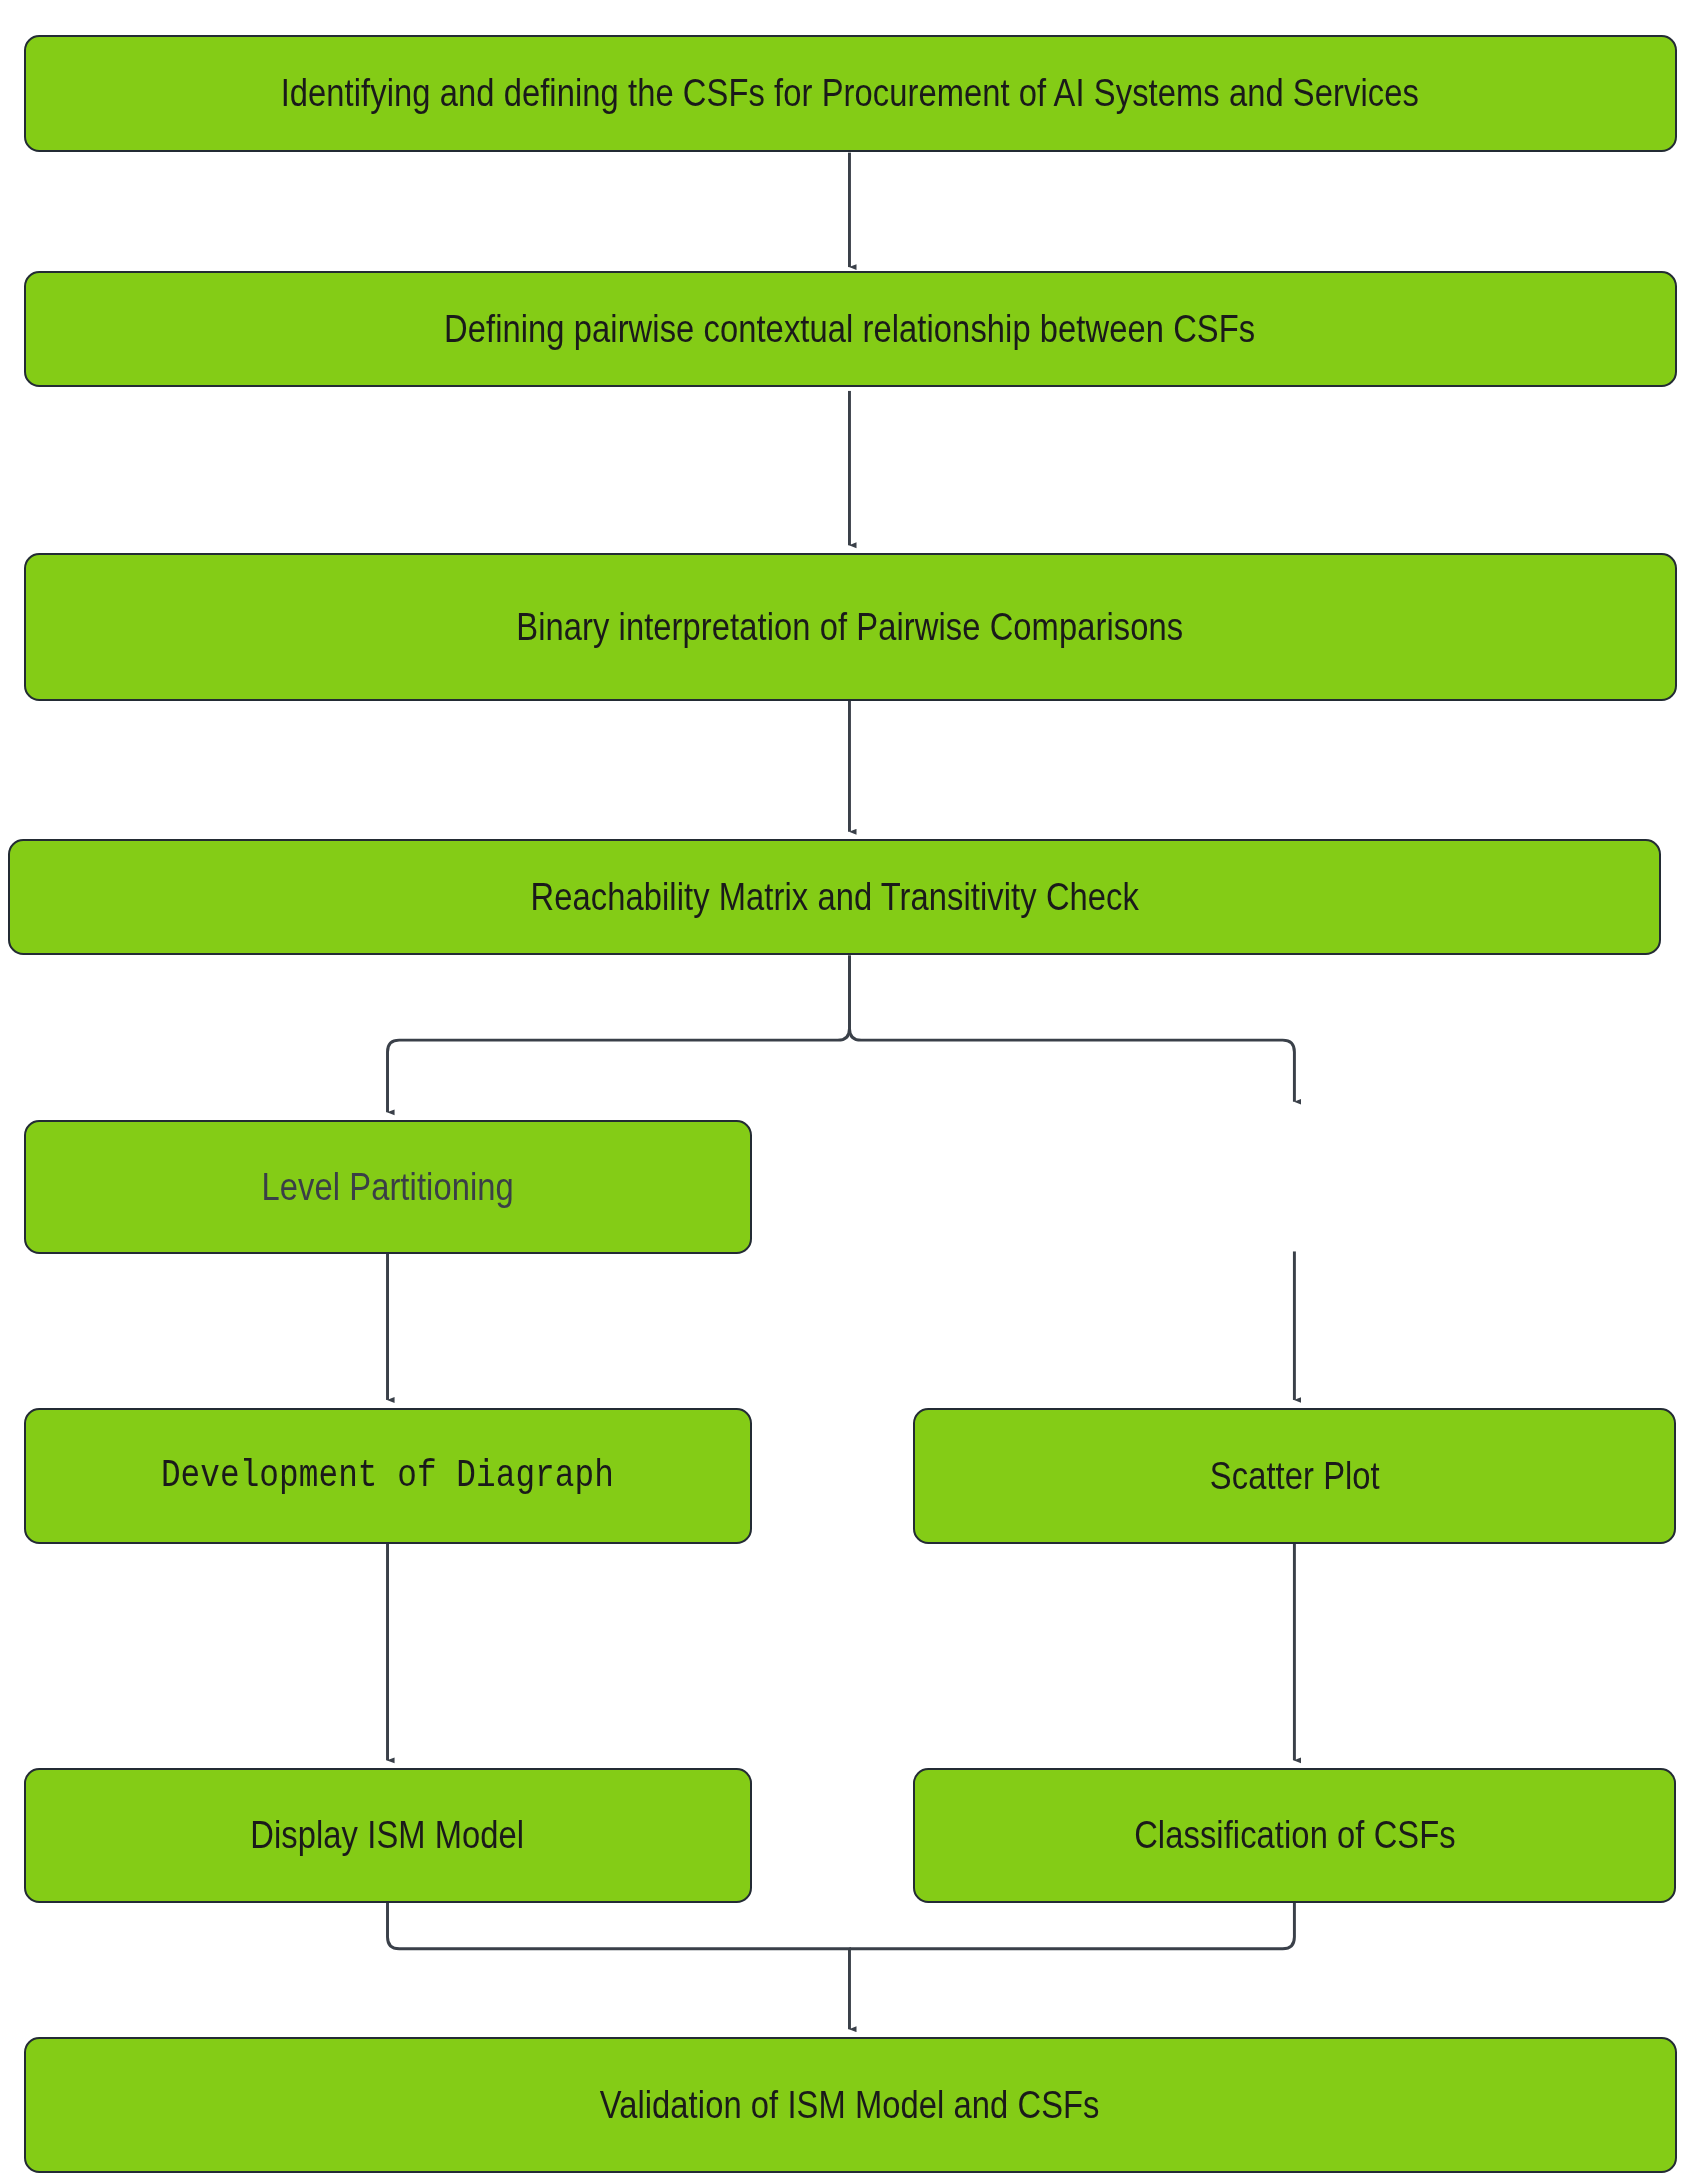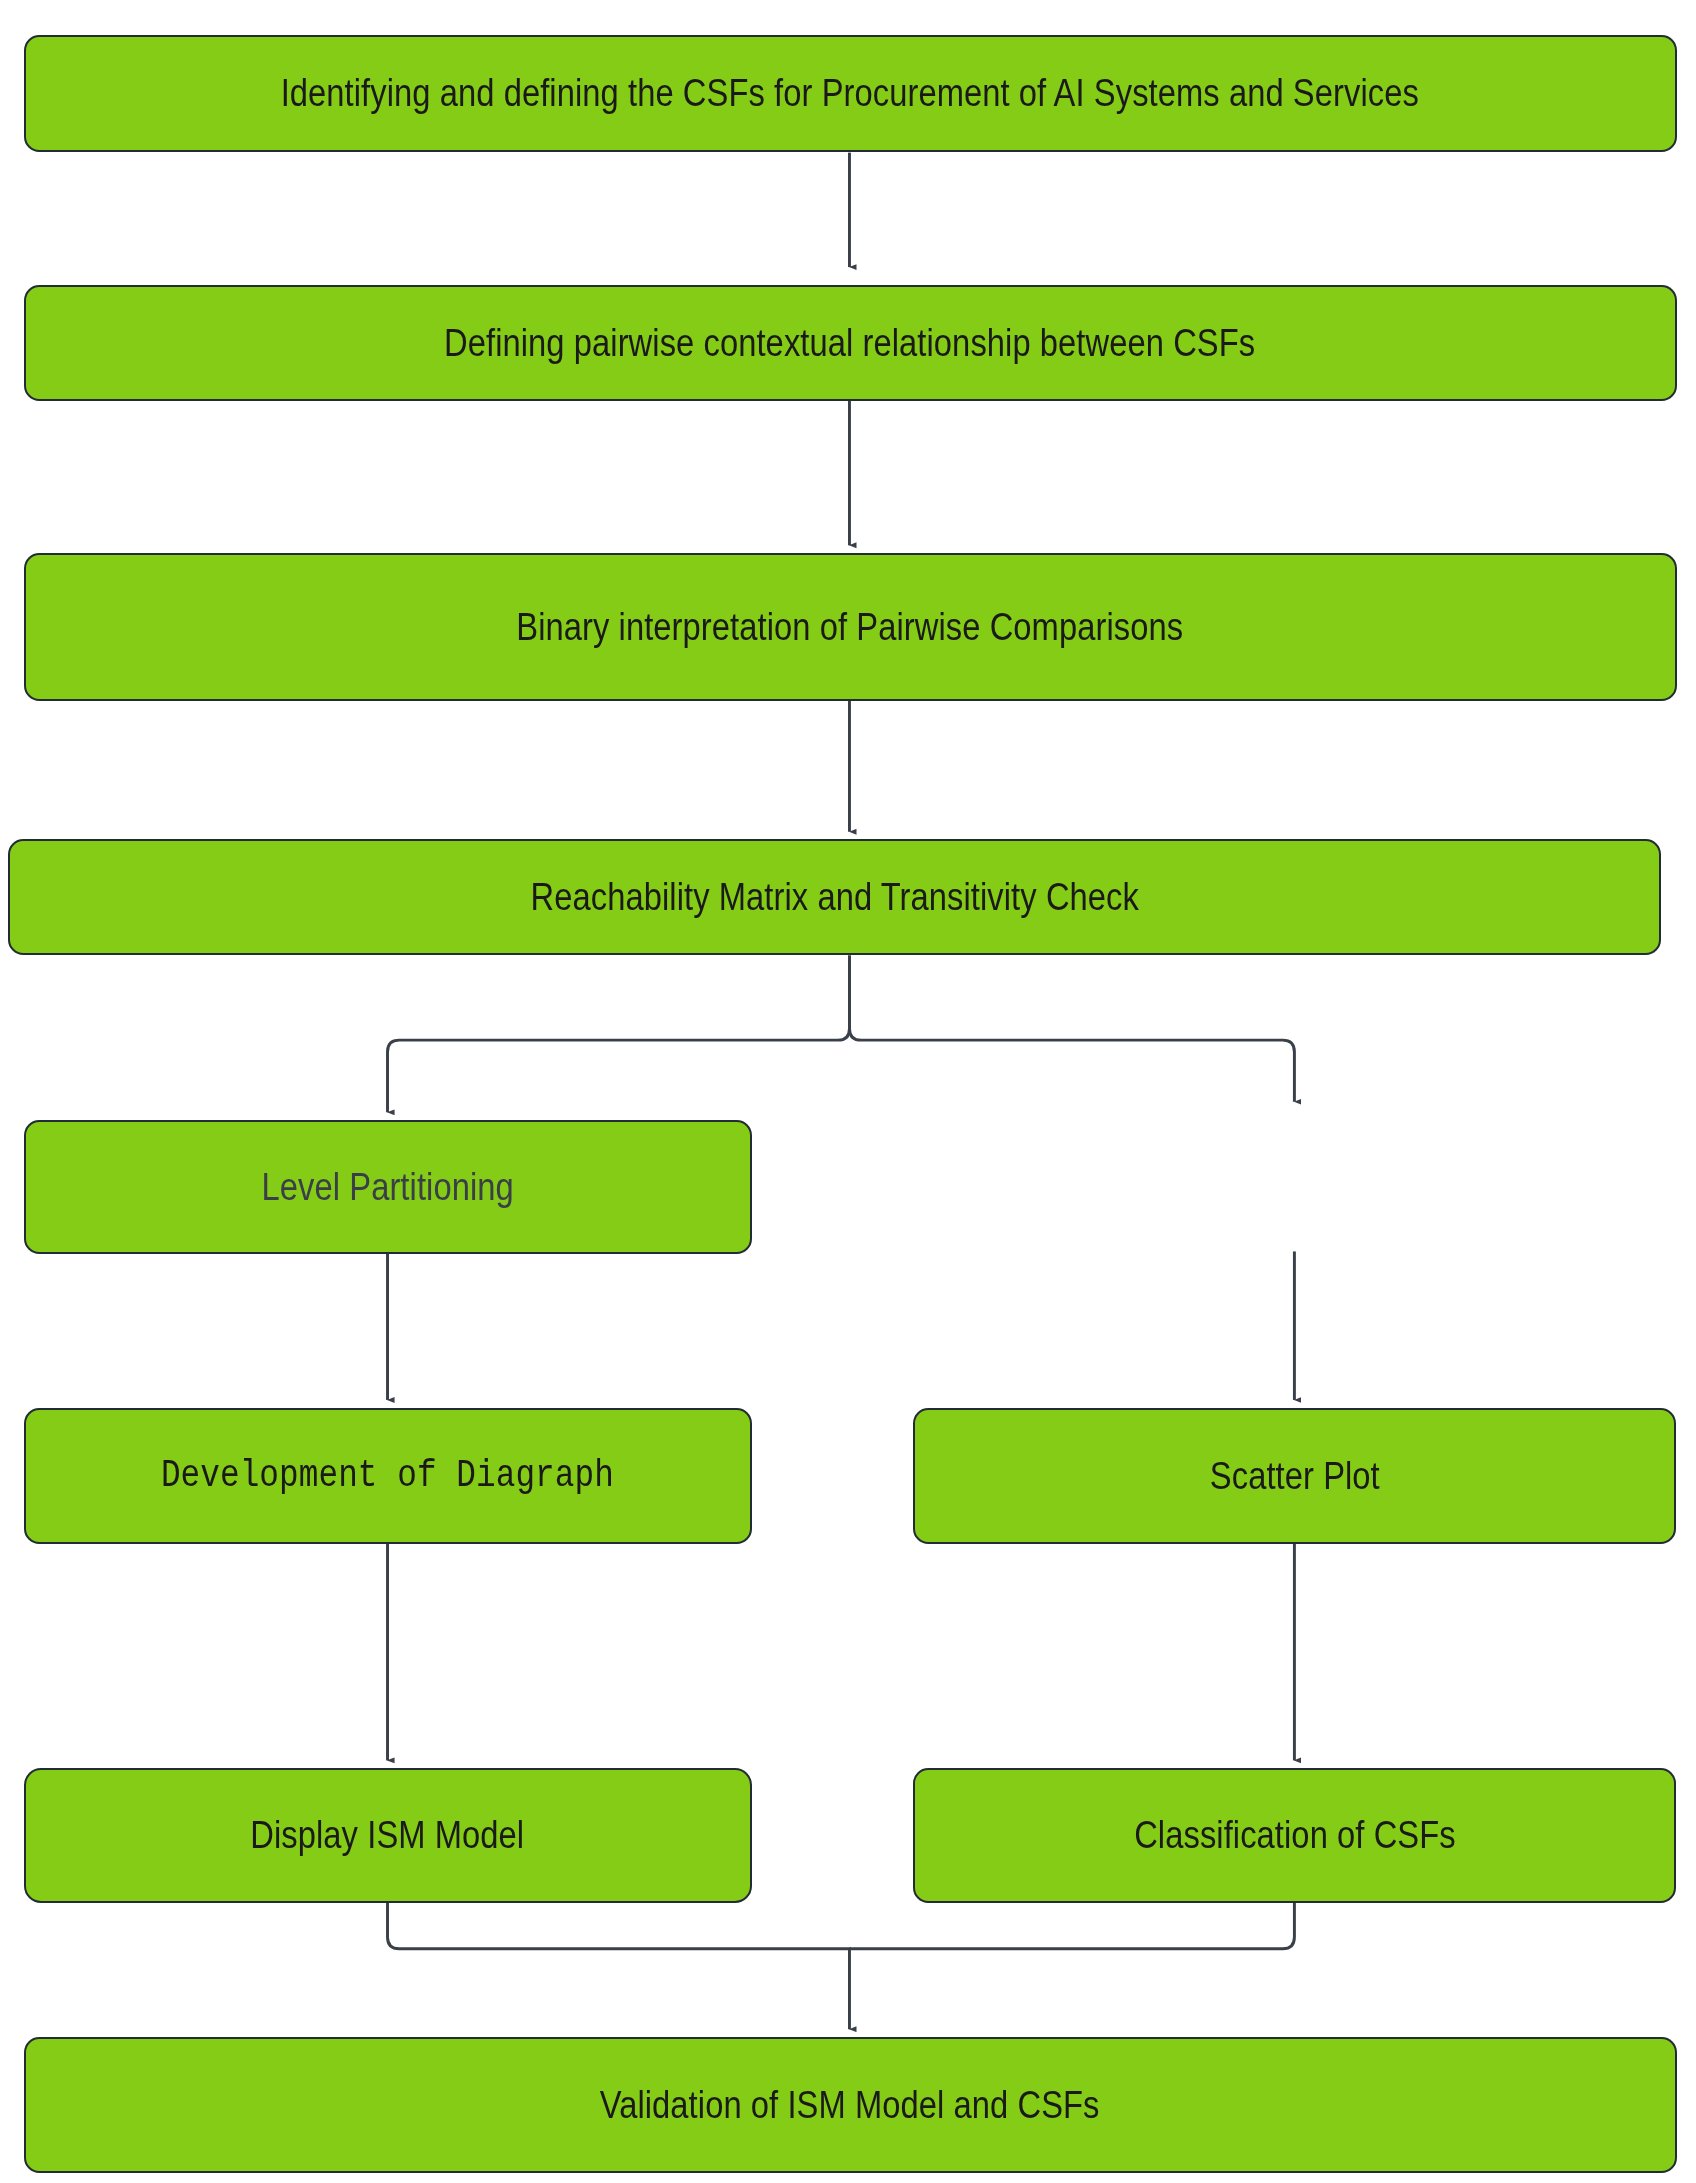--- a/index.html
+++ b/index.html
@@ -47,28 +47,28 @@
     letter-spacing: 0.1px;
     white-space: pre-line;
     transform: scaleX(0.86);
     transform-origin: center center;
   }
   .node.faint .node-label {
     color: #3a3f47;
   }
   
   #n-identify   { left: 23.5px;   top: 35px;   width: 1653px; height: 117px; }
-  #n-pairwise   { left: 23.5px;   top: 285px;  width: 1653px; height: 116px; text-align: right; }
+  #n-pairwise   { left: 23.5px;   top: 271px;  width: 1653px; height: 116px; text-align: right; }
   #n-binary     { left: 23.5px;   top: 553px;  width: 1653px; height: 148px; }
   #n-reach      { left: 8px;   top: 839px; width: 1653px; height: 116px; }
   #n-level      { left: 23.5px;   top: 1120px; width: 728px; height: 134px; }
   #n-driving    { left: 913px; top: 1110px; width: 763px; height: 142px; }
   #n-diagraph   { left: 23.5px;   top: 1408px; width: 728px; height: 136px; font-family: Liberation Mono, monospace; }
   #n-scatter    { left: 913px; top: 1408px; width: 763px; height: 136px; }
-  #n-ism        { left: 23.5px;   top: 1768px; width: 728px; height: 135px; border-radius: 17px; }
+  #n-ism        { left: 23.5px;   top: 1768px; width: 728px; height: 135px; }
   #n-classify   { left: 913px; top: 1768px; width: 763px; height: 135px; }
   #n-validation { left: 23.5px;   top: 2037px; width: 1653px; height: 136px; }
 </style>
 </head>
 <body>
 
 <div id="canvas">
 
   <svg id="edges" viewBox="0 0 2889 3719" xmlns="http://www.w3.org/2000/svg">
     <defs>

